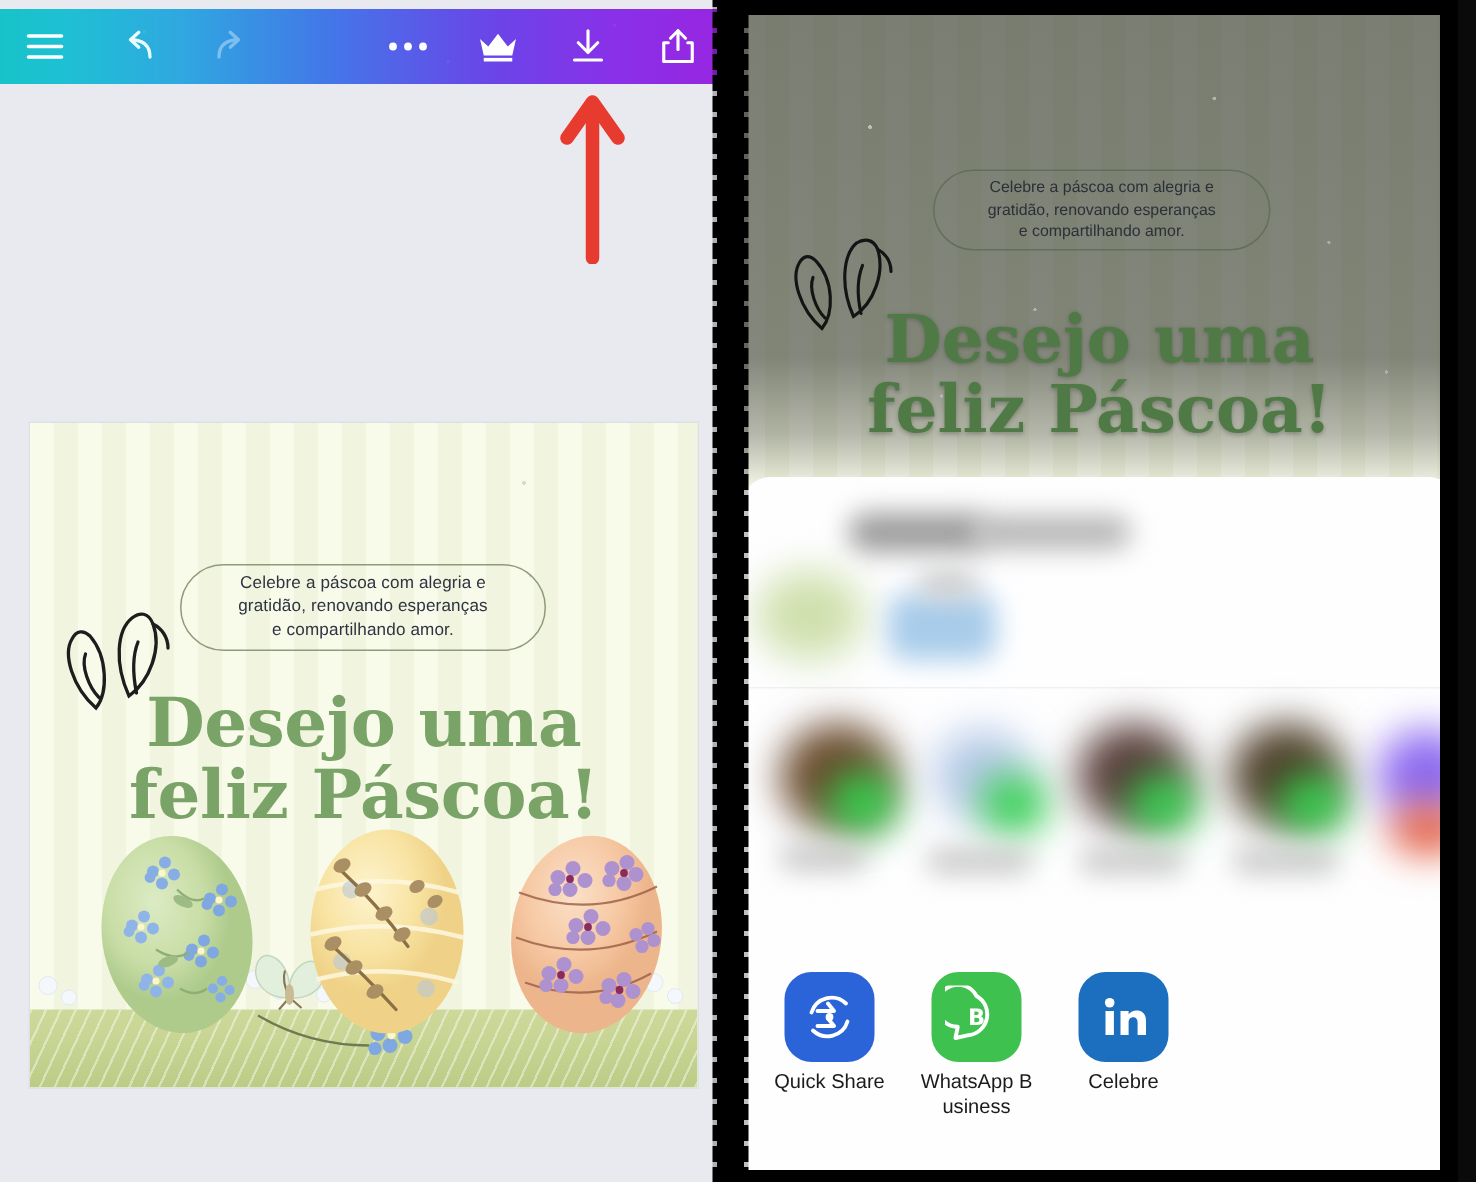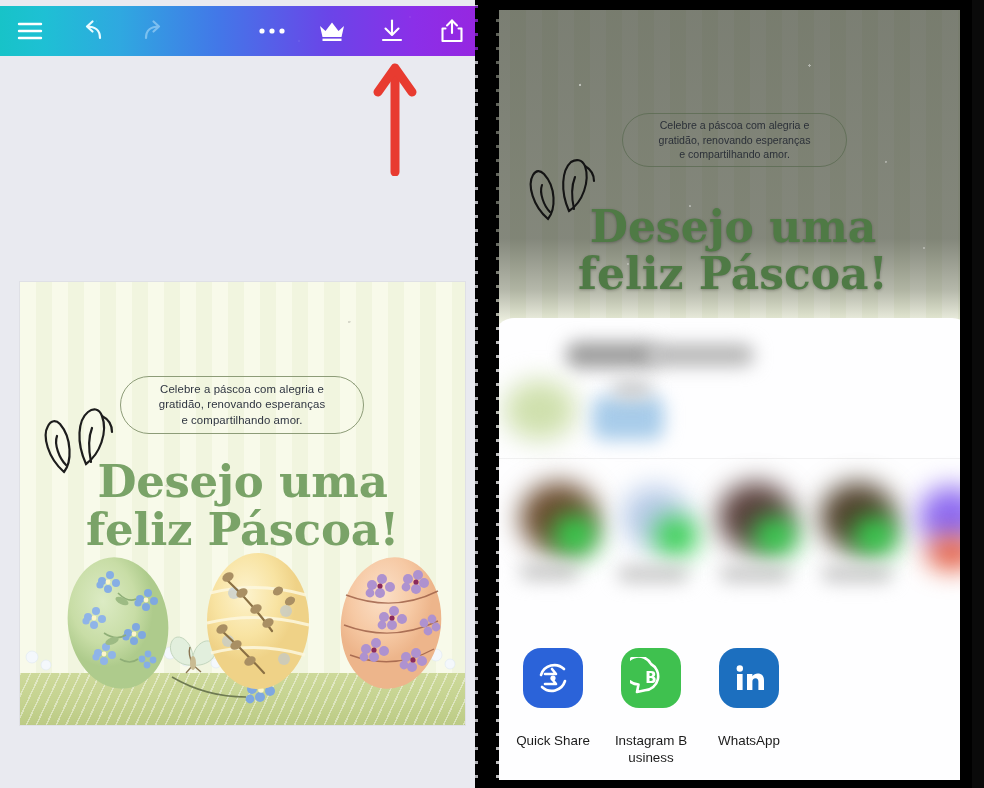--- a/index.html
+++ b/index.html
@@ -138,21 +138,21 @@
     background:#fefeff; border-radius:20px 20px 0 0; overflow:hidden;
   }
   .sheet-blurred { position:absolute; left:0; top:0; width:478px; height:330px; }
   .bl { position:absolute; border-radius:50%; filter:blur(13px); }
   .bl-rect { position:absolute; border-radius:12px; filter:blur(9px); }
   .row-div { position:absolute; left:0; width:478px; height:1px; background:rgba(0,0,0,.05); }
 
   .app-row { position:absolute; left:0; top:330px; width:478px; display:flex; padding:0 10px; }
   .app-item { width:98px; display:flex; flex-direction:column; align-items:center; }
   .app-icon { width:60px; height:60px; border-radius:18px; display:flex; align-items:center; justify-content:center; position:relative; }
-  .app-label { margin-top:24px; font-size:13.4px; color:#1b1b1b; text-align:center; line-height:17px; width:92px; }
+  .app-label { margin-top:4px; font-size:13.4px; color:#1b1b1b; text-align:center; line-height:17px; width:92px; }
   .glow { position:absolute; inset:-6px; border-radius:24px; filter:blur(7px); opacity:.5; z-index:-1; }
 </style>
 </head>
 <body>
 
 <div class="screenshot">
 
   <div class="left-panel">
 
     <div class="toolbar">
@@ -534,36 +534,36 @@
         </div>
 
         <div class="app-item">
           <div class="app-icon" style="background:#3fc14f;">
             <div class="glow" style="background:#3fc14f;"></div>
             <svg width="42" height="42" viewBox="0 0 42 42">
               <path d="M21 7 A14 14 0 1 0 8.5 27.5 L7 35 L15 33.2 A14 14 0 0 0 21 7 Z" fill="none" stroke="#fff" stroke-width="2.6" stroke-linejoin="round"></path>
               <text x="21" y="26" font-family="DejaVu Sans, sans-serif" font-size="15" font-weight="bold" fill="#fff" text-anchor="middle">B</text>
             </svg>
           </div>
-          <div class="app-label" style="white-space:pre-line;">Instagram B
+          <div class="app-label" style="white-space:pre-line;">WhatsApp B
 usiness</div>
         </div>
 
 
 
         <div class="app-item">
           <div class="app-icon" style="background:#1c6fbf;">
             <div class="glow" style="background:#1c6fbf;"></div>
             <svg width="40" height="40" viewBox="0 0 40 40">
               <rect x="8" y="16" width="5.6" height="16" fill="#fff"></rect>
               <circle cx="10.8" cy="10.5" r="3.2" fill="#fff"></circle>
               <path d="M18 16 h5.4 v2.2 c1.2-1.8 3.2-2.6 5.3-2.6 4 0 6.3 2.5 6.3 7.1 V32 h-5.6 v-8.2 c0-2.3-.9-3.6-2.9-3.6-2 0-3.1 1.4-3.1 3.6 V32 H18 Z" fill="#fff"></path>
             </svg>
           </div>
-          <div class="app-label">WhatsApp</div>
+          <div class="app-label">Celebre</div>
         </div>
 
       </div>
     </div>
 
     <div class="edge-top"></div>
     <div class="edge-bottom"></div>
     <div class="edge-right"></div>
   </div>
 </div>

